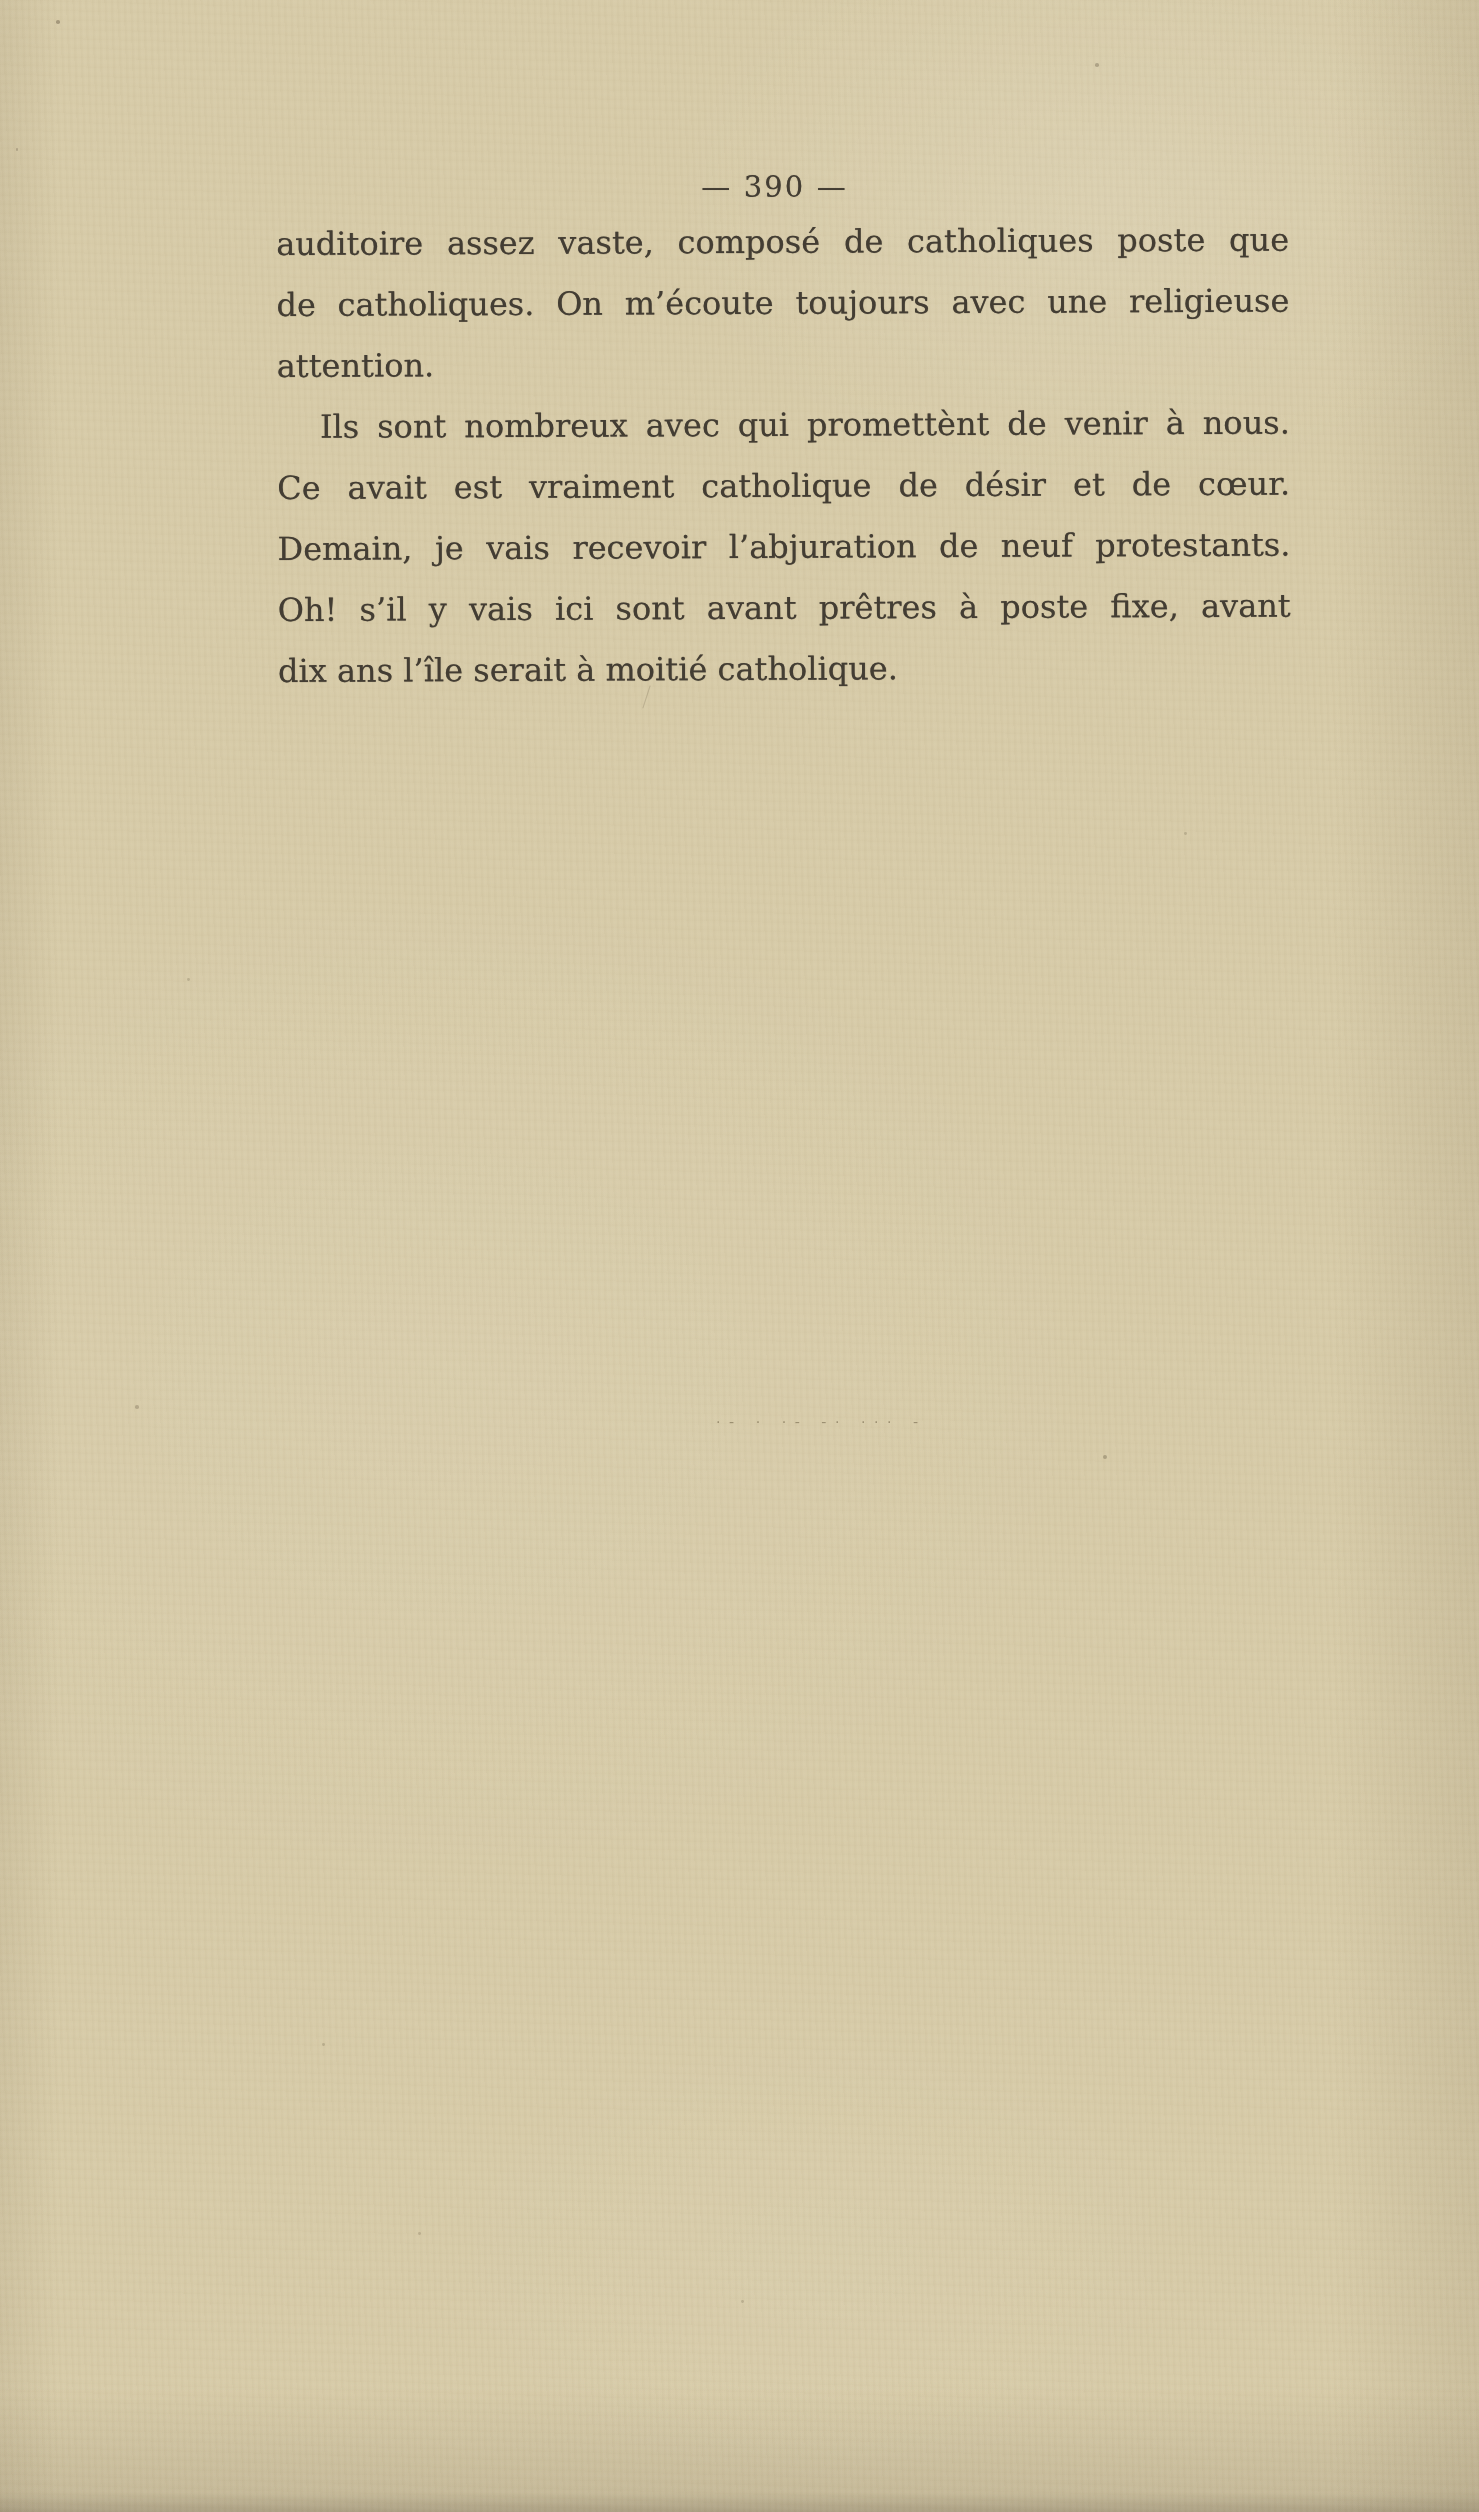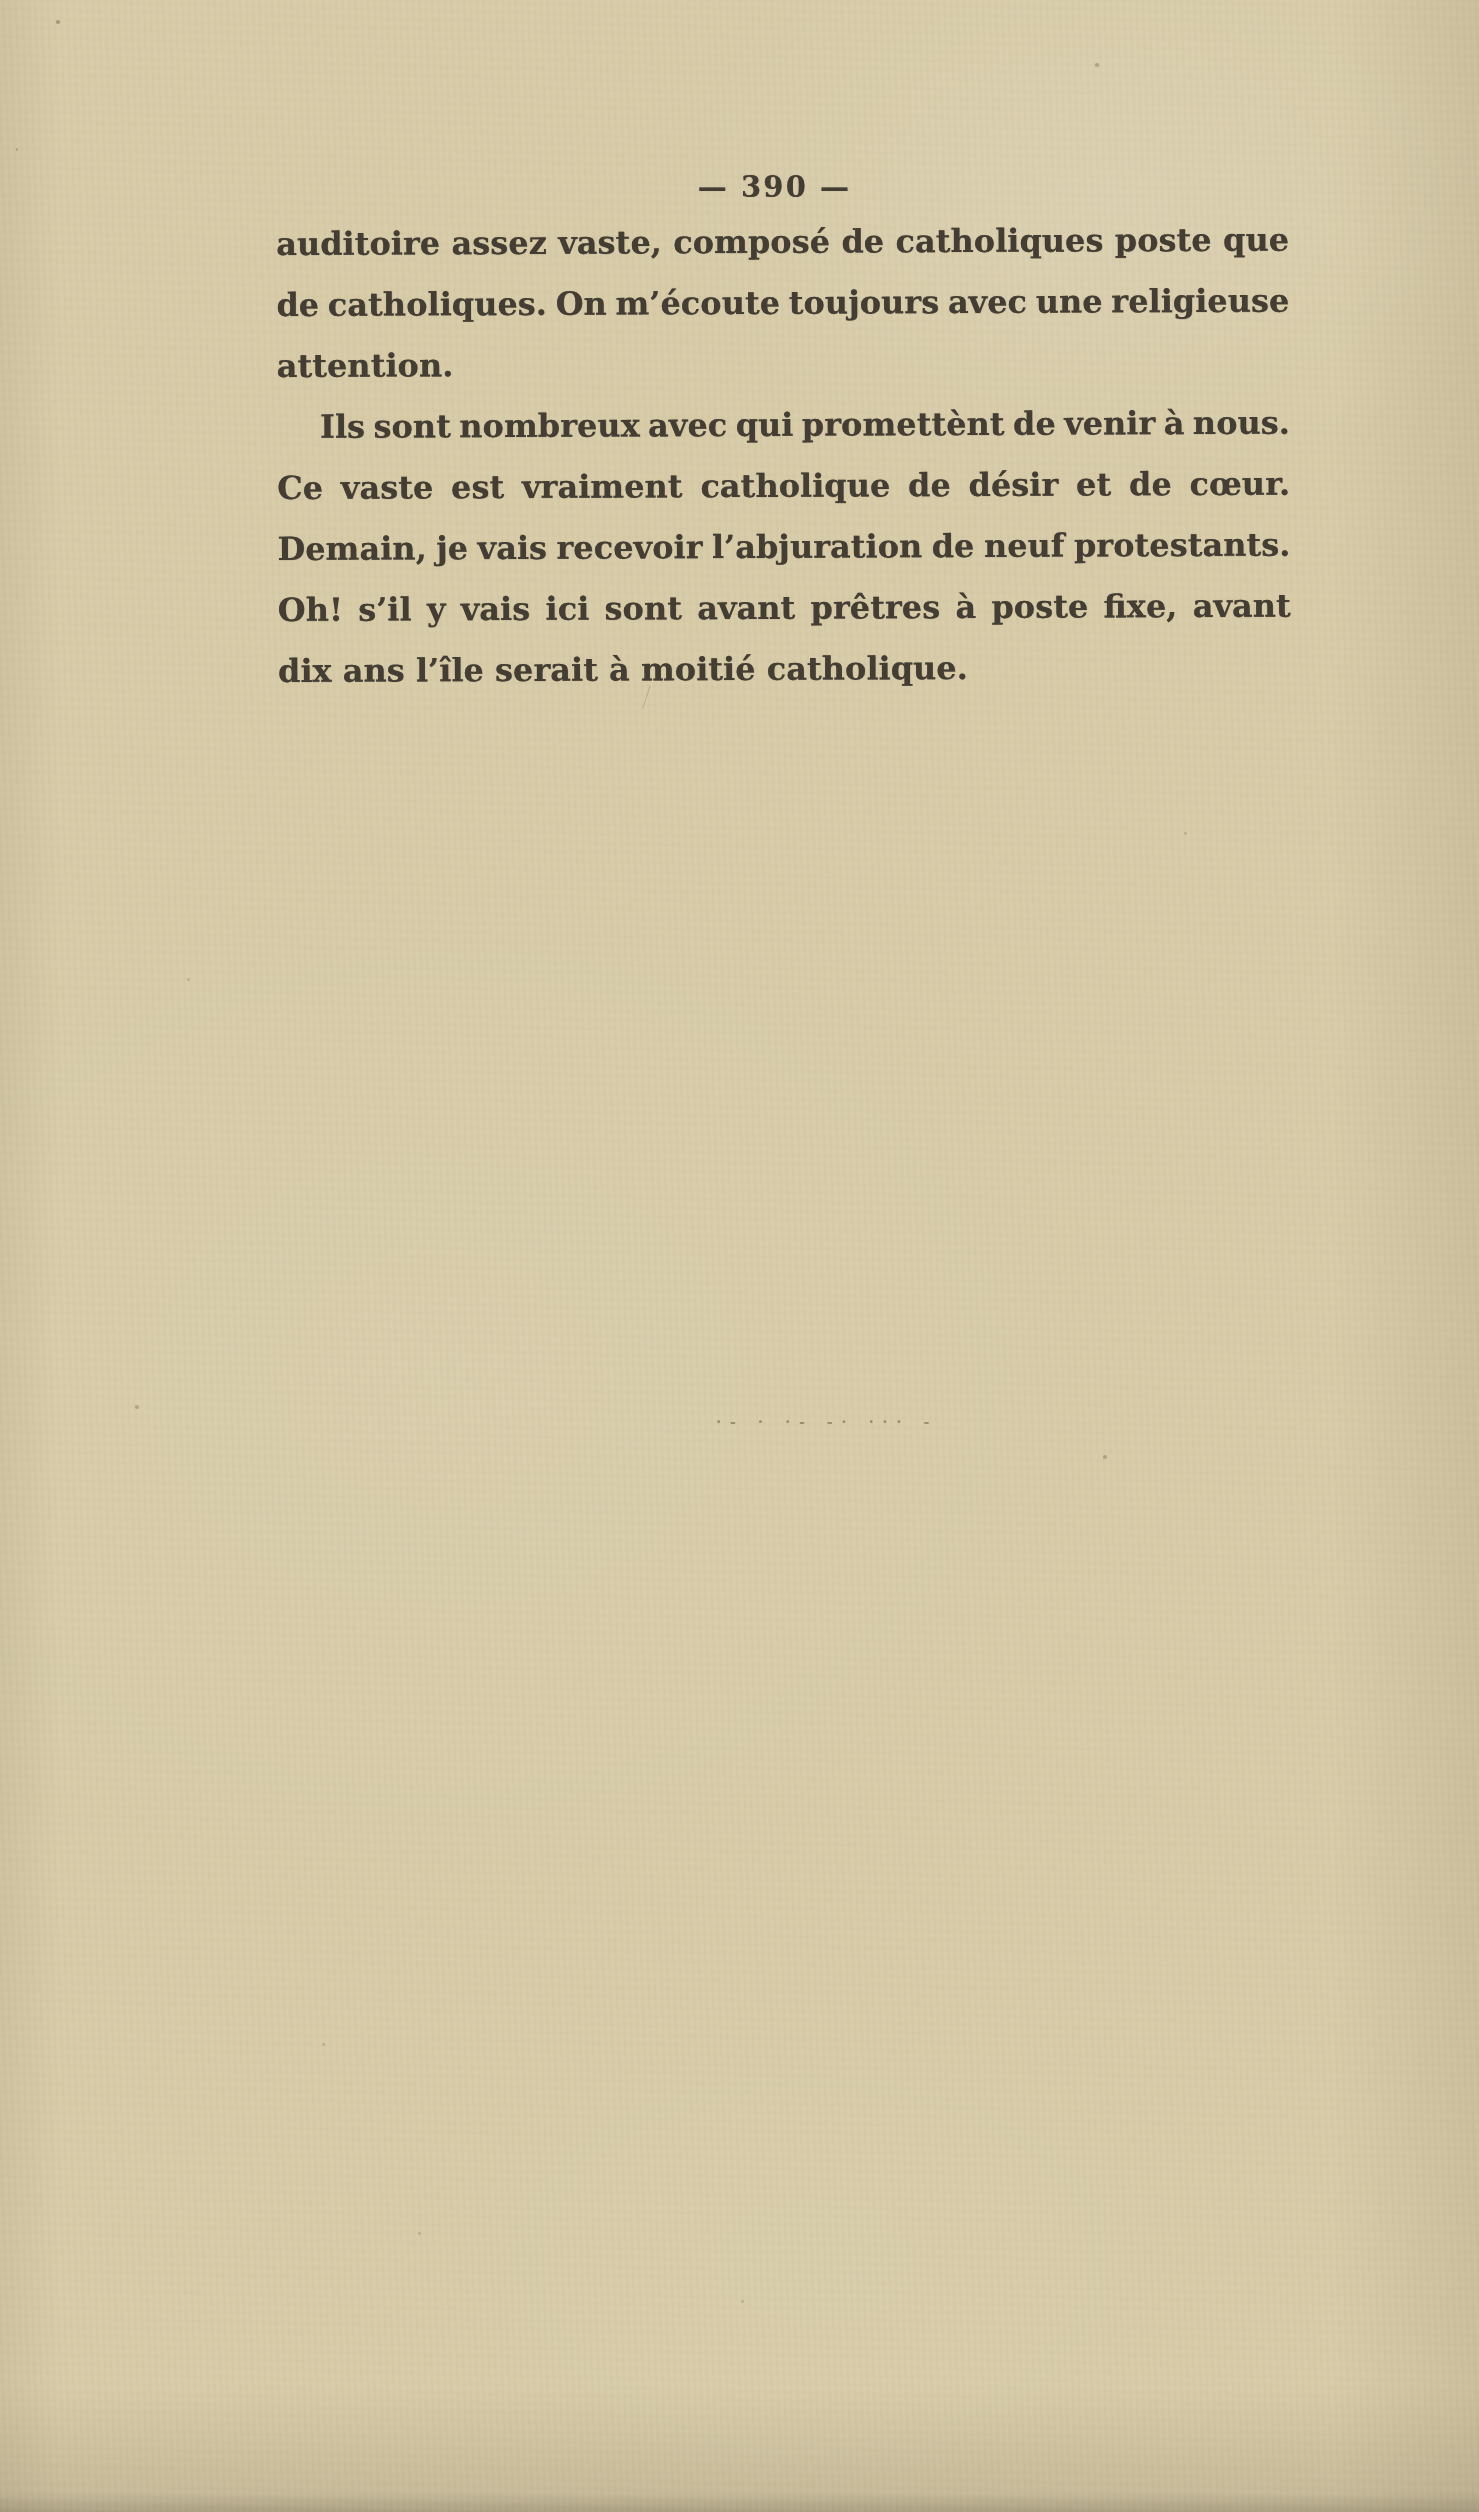--- a/index.html
+++ b/index.html
@@ -25,21 +25,20 @@
       repeating-linear-gradient(1.5deg,
         rgba(125,105,70,0.020) 0px, rgba(125,105,70,0) 2.8px,
         rgba(255,250,235,0.025) 5.7px, rgba(255,250,235,0) 9.3px),
       linear-gradient(to right,
         rgba(95,80,55,0.08) 0%, rgba(95,80,55,0) 4%,
         rgba(95,80,55,0) 90%, rgba(95,80,55,0.10) 100%),
       linear-gradient(to bottom,
         rgba(95,80,55,0) 95%, rgba(75,62,45,0.12) 99.2%, rgba(58,48,36,0.28) 100%);
     font-family: "DejaVu Serif", "Liberation Serif", serif;
     color: var(--ink, #433d33);
-    font-weight: bold;
   }
 
   .page-number {
     position: absolute;
     top: 170px;
     left: 276px;
     width: 997px;
     text-align: center;
     font-size: 29px;
     letter-spacing: 2.1px;
@@ -134,21 +133,21 @@
         <span>avec</span>
         <span>qui</span>
         <span>promettènt</span>
         <span>de</span>
         <span>venir</span>
         <span>à</span>
         <span>nous.</span>
       </div>
       <div class="line justify">
         <span>Ce</span>
-        <span>vaste</span>
+        <span>avait</span>
         <span>est</span>
         <span>vraiment</span>
         <span>catholique</span>
         <span>de</span>
         <span>désir</span>
         <span>et</span>
         <span>de</span>
         <span>cœur.</span>
       </div>
       <div class="line justify">

